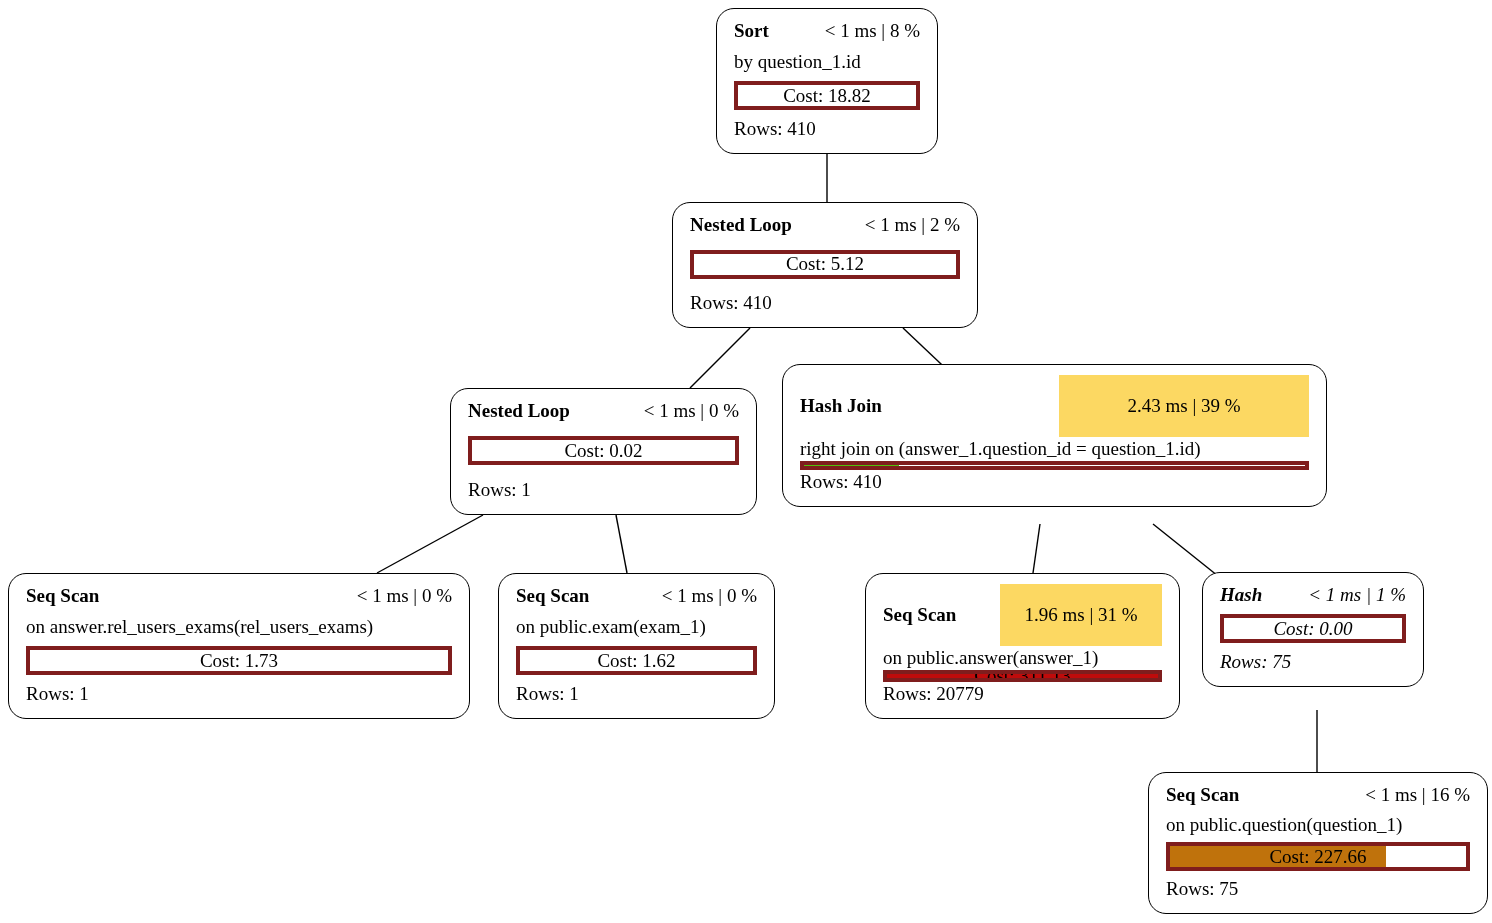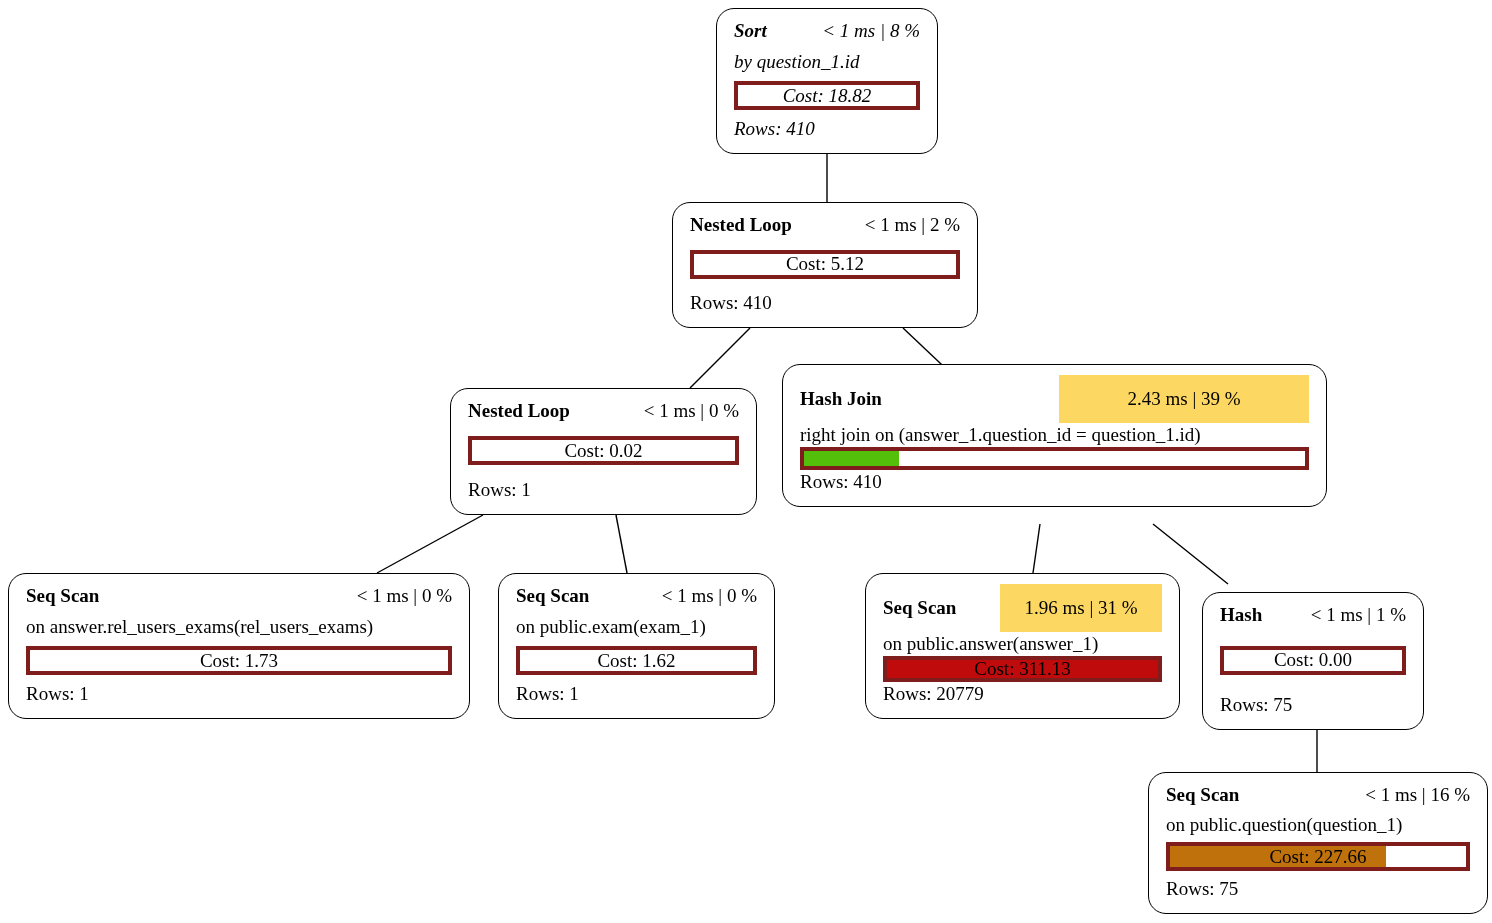--- a/index.html
+++ b/index.html
@@ -48,21 +48,21 @@
     display:flex;
     justify-content:space-between;
     align-items:center;
     white-space:nowrap;
   }
   .ntitle{ font-weight:bold; }
   .ntime{ white-space:nowrap;text-align:center; }
   .ntime.hl{
     background:var(--yellow);
     text-align:center;
-    padding:12px 0;
+    padding:19px 0;
   }
   .node.hashjoin .ntime{ width:250px; }
   .node.answer  .ntime{ width:162px; }
   .detail{ white-space:nowrap; }
   .cost-bar{
     position:relative;
     height:29px;
     border:4px solid #7f1d1d;
     box-sizing:border-box;
     background:#fff;
@@ -73,28 +73,28 @@
     left:0;top:0;bottom:0;
     width:0;
   }
   .cost-text{
     position:absolute;
     left:0;right:0;top:50%;
     transform:translateY(-50%);
     text-align:center;
   }
   
-  .node.sort      { left:716px;  top:8px;   width:222px; height:146px;font-style:italic; }
+  .node.sort      { left:716px;  top:8px;   width:222px; height:146px; }
   .node.nl1       { left:672px;  top:202px; width:306px; height:126px; }
   .node.nl2       { left:450px;  top:388px; width:307px; height:127px; }
   .node.hashjoin  { left:782px;  top:364px; width:545px; height:143px; }
   .node.relscan   { left:8px;    top:573px; width:462px; height:146px; }
   .node.examscan  { left:498px;  top:573px; width:277px; height:146px; }
   .node.answer    { left:865px;  top:573px; width:315px; height:146px; }
-  .node.hashnode  { left:1202px; top:592px; width:222px; height:138px; }
+  .node.hashnode  { left:1202px; top:572px; width:222px; height:115px;font-style:italic; }
   .node.questscan { left:1148px; top:772px; width:340px; height:142px; }
 </style>
 </head>
 <body>
 
 <div class="canvas">
 
   <svg class="edges" width="1492" height="923" viewBox="0 0 1492 923">
     <line x1="827" y1="154" x2="827" y2="202"></line>
     <line x1="750" y1="328" x2="690" y2="388"></line>

